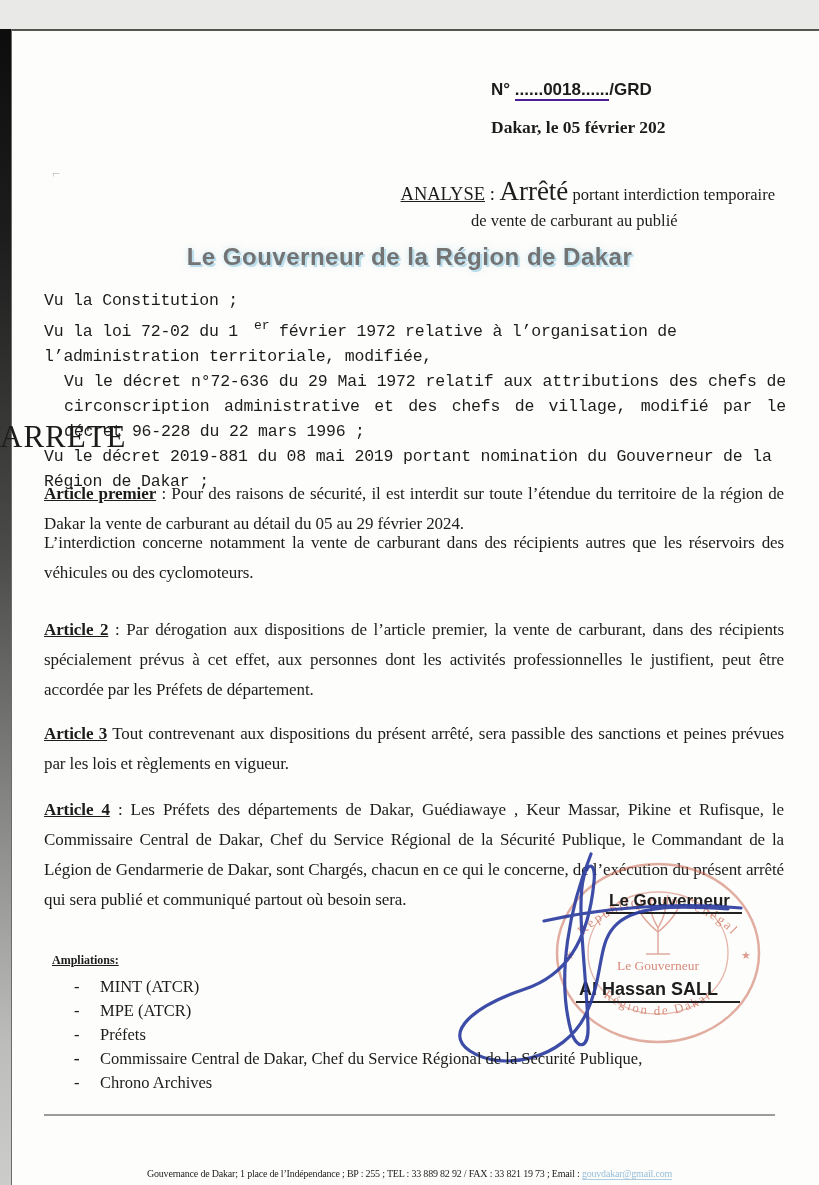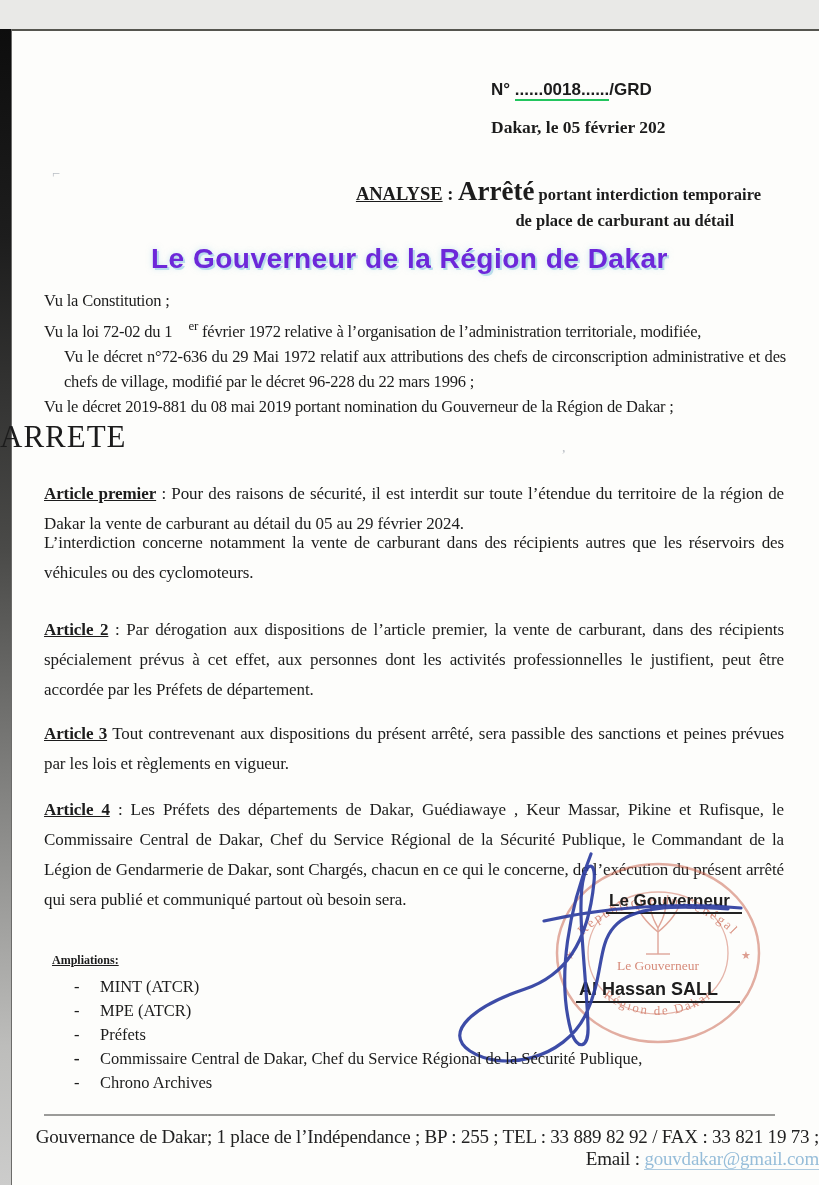--- a/index.html
+++ b/index.html
@@ -16,39 +16,39 @@
   .artifact{position:absolute;color:#b9bec4;font-size:14px;}
 
   
   #letterhead{position:absolute;top:72px;left:50px;width:276px;text-align:center;line-height:20px;}
   .lh-country{font-weight:bold;font-size:18px;}
   .lh-motto{font-style:italic;font-size:15px;}
   .lh-region,.lh-office{font-weight:bold;font-size:16.5px;}
 
   #reference{position:absolute;top:80px;left:491px;}
   .ref-num{font-family:"Liberation Sans",sans-serif;font-weight:bold;font-size:17px;}
-  .ref-dotted{border-bottom:2px solid #22c55e;margin-top:20px;}
+  .ref-dotted{border-bottom:2px solid #4c1d95;margin-top:20px;}
   .ref-date{margin-top:17px;font-weight:bold;font-size:17.5px;}
 
   
-  #analyse{position:absolute;top:176px;right:58px;text-align:right;font-weight:bold;}
+  #analyse{position:absolute;top:176px;right:44px;text-align:center;font-weight:normal;}
   #analyse .line1{line-height:30px;}
   .an-label{font-size:18.5px;text-decoration:underline;}
   .an-colon{font-size:18.5px;}
   .an-keyword{font-size:27px;}
   .an-rest{font-size:16.5px;}
   #analyse .line2{font-size:16.5px;padding-right:27px;line-height:21px;}
 
   
   #main-title{position:absolute;top:243px;left:0;width:100%;text-align:center;
-    font-family:"Liberation Sans",sans-serif;font-weight:bold;font-size:28px;letter-spacing:.5px;
-    color:#6d28d9;text-shadow:2px 2px 0 #b9ddeb,0 0 6px rgba(150,205,230,.55);}
+    font-family:"Liberation Sans",sans-serif;font-weight:bold;font-size:24px;letter-spacing:.5px;
+    color:#737373;text-shadow:2px 2px 0 #b9ddeb,0 0 6px rgba(150,205,230,.55);}
 
   
-  #preamble{position:absolute;top:288px;left:44px;width:742px;font-size:16.5px;line-height:25px;letter-spacing:-.2px;}
+  #preamble{position:absolute;top:288px;left:44px;width:742px;font-size:16.5px;line-height:25px;letter-spacing:-.2px;font-family:Liberation Mono, monospace;}
   #preamble sup{font-size:13px;margin-left:16px;}
   .vu-justify{text-align:justify;margin-left:20px;}
 
   #arrete{position:absolute;top:419px;left:0;width:100%;font-size:31px;letter-spacing:1px;}
 
   .article{position:absolute;left:44px;width:740px;font-size:17px;line-height:30px;text-align:justify;letter-spacing:-.1px;}
   .art-label{font-weight:bold;text-decoration:underline;margin-top:45px;}
   #article1{top:462px;}
   #article1-extra{top:511px;}
   #article2{top:598px;}
@@ -66,42 +66,42 @@
 
   
   #ampliations{position:absolute;left:52px;top:953px;z-index:5;}
   #amp-heading{font-family:Liberation Serif, serif;font-weight:bold;font-size:12px;text-decoration:underline;}
   #amp-list{margin:7px 0 0 0;padding:0;list-style:none;}
   #amp-list li{position:relative;padding-left:48px;font-size:16.5px;line-height:24px;}
   #amp-list .dash{position:absolute;left:22px;}
 
   
   #footer-line{position:absolute;top:1114px;left:44px;width:731px;border-top:2px solid #9b9b99;}
-  #footer{position:absolute;top:1126px;left:0;width:100%;text-align:right;font-size:19px;letter-spacing:-.2px;color:#222;}
+  #footer{position:absolute;top:1168px;left:0;width:100%;text-align:center;font-size:10px;letter-spacing:-.2px;color:#222;}
   #footer-email{color:#96bdd9;border-bottom:1px solid #aecbe0;cursor:pointer;}
 </style>
 </head>
 <body>
 
 <div id="scan">
 
   <div id="top-band"></div>
   <div id="left-strip"></div>
   <div class="artifact" style="left:52px;top:166px;">⌐</div>
   <div class="artifact" style="left:562px;top:440px;">,</div>
 
 
   <div id="reference">
     <div class="ref-num"><span>N° </span><span class="ref-dotted">......0018......</span><span>/GRD</span></div>
     <div class="ref-date">Dakar, le 05 février 202</div>
   </div>
 
   <div id="analyse">
     <div class="line1"><span class="an-label">ANALYSE</span><span class="an-colon"> : </span><span class="an-keyword">Arrêté</span><span class="an-rest"> portant interdiction temporaire</span></div>
-    <div class="line2">de place de carburant au détail</div>
+    <div class="line2">de vente de carburant au publié</div>
   </div>
 
   <div id="main-title">Le Gouverneur de la Région de Dakar</div>
 
   <div id="preamble">
     <div>Vu la Constitution ;</div>
     <div><span>Vu la loi 72-02 du 1</span><sup>er</sup><span> février 1972 relative à l’organisation de l’administration territoriale, modifiée,</span></div>
     <div class="vu-justify">Vu le décret n°72-636 du 29 Mai 1972 relatif aux attributions des chefs de circonscription administrative et des chefs de village, modifié par le décret 96-228 du 22 mars 1996 ;</div>
     <div>Vu le décret 2019-881 du 08 mai 2019 portant nomination du Gouverneur de la Région de Dakar ;</div>
   </div>

